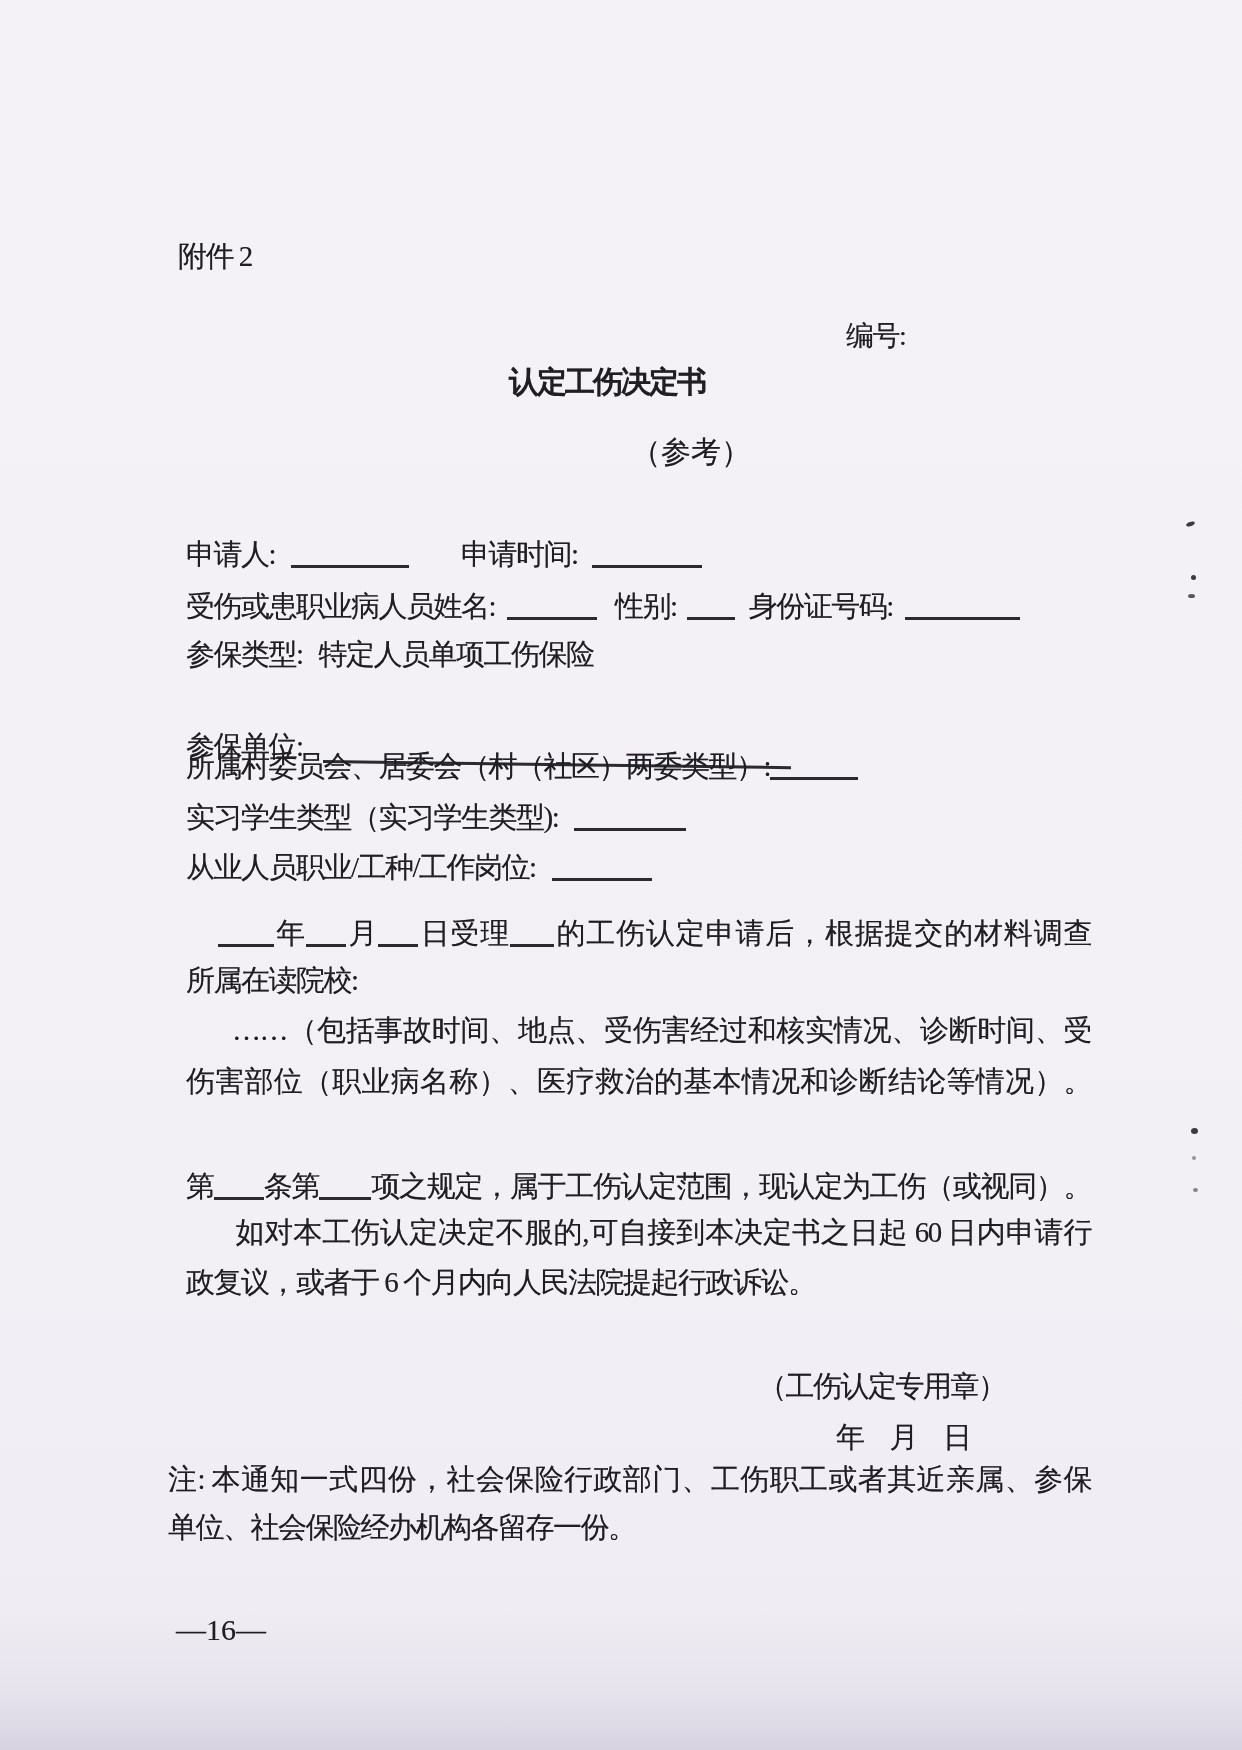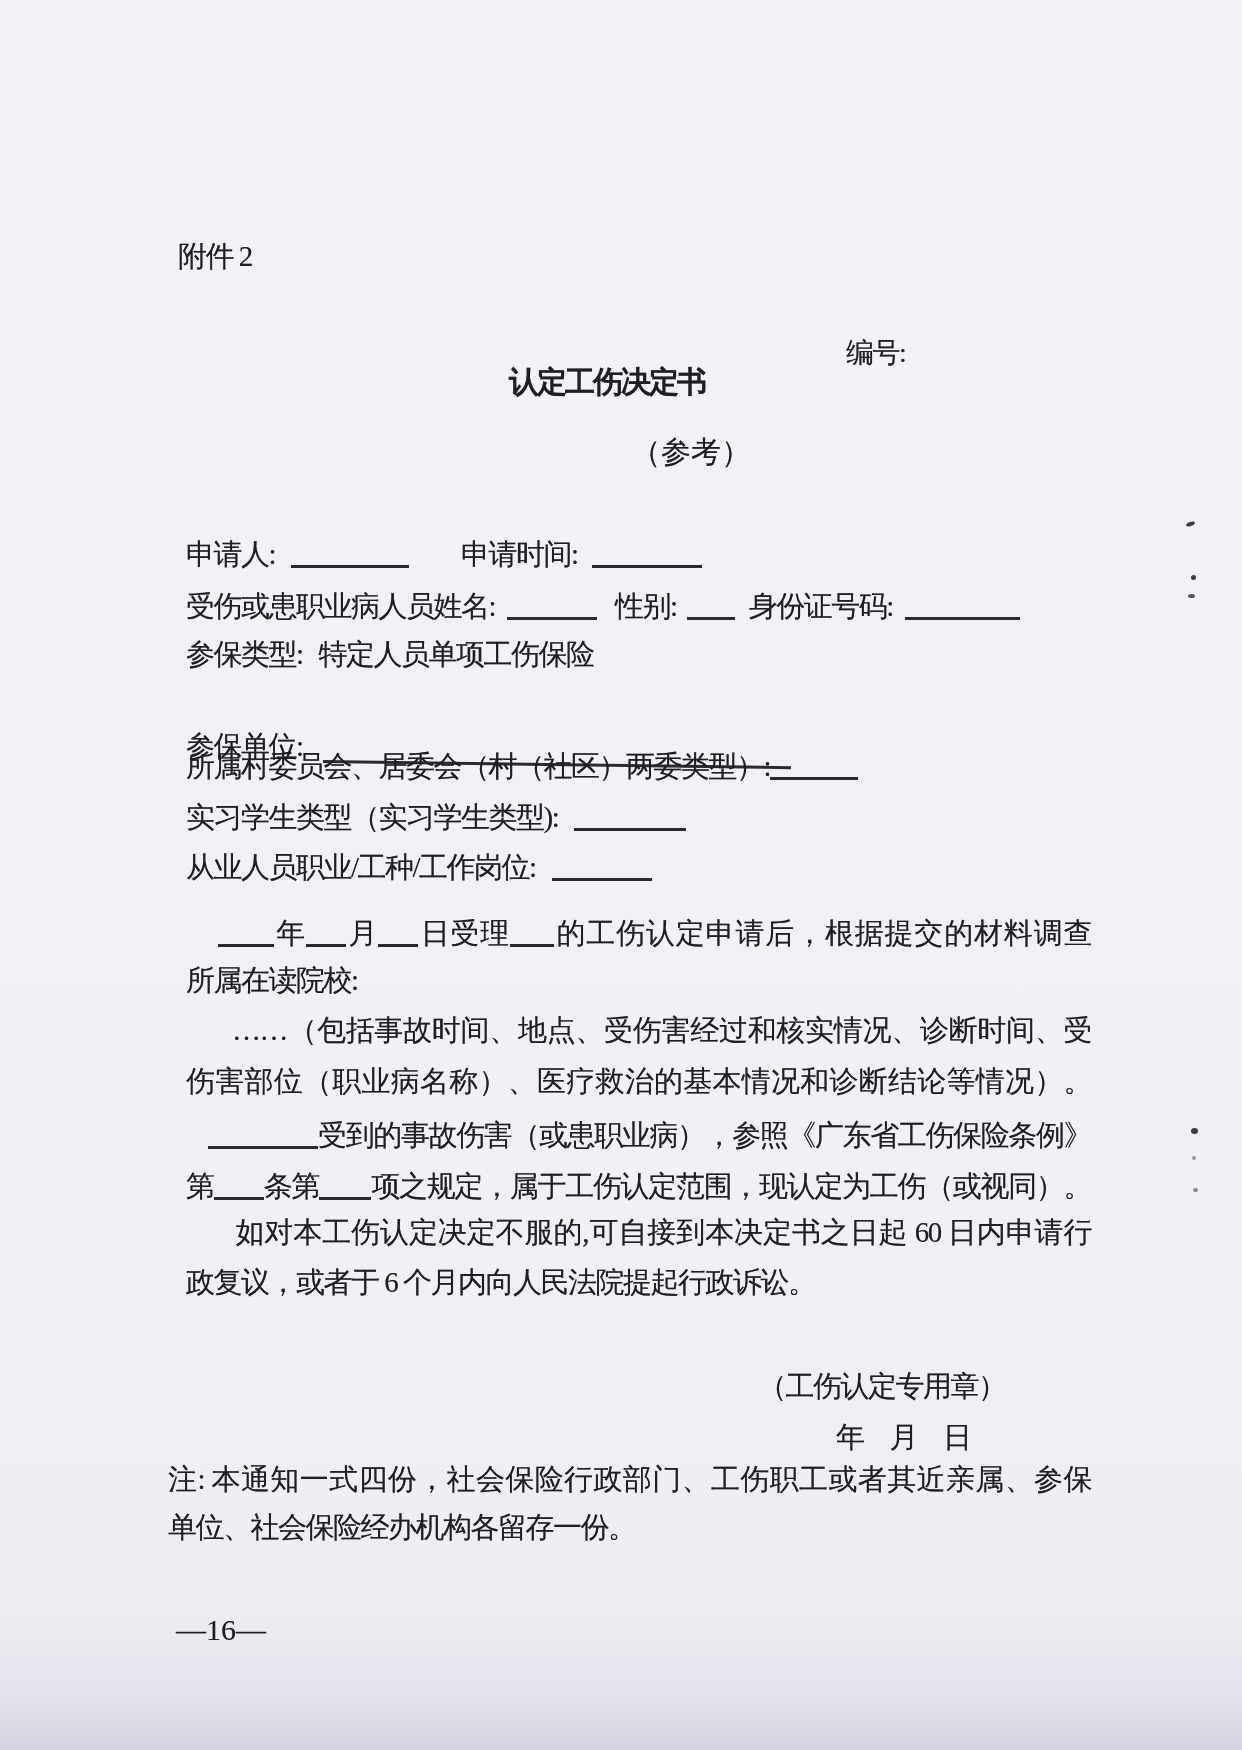--- a/index.html
+++ b/index.html
@@ -34,21 +34,21 @@
     border-bottom:3px solid #2a2a31;
     transform:translateY(4px);
   }
   .slant{
     transform:translateY(7px) rotate(0.75deg);
     transform-origin:0 100%;
   }
   .gap{display:inline-block;height:1px;}
   
   #attachment{left:178px;top:226px;margin-top:12px;}
-  #docnum{left:846px;top:335px;font-size:28px;}
+  #docnum{left:846px;top:318px;font-size:28px;}
   #title{left:509px;top:362px;font-size:30px;font-weight:bold;letter-spacing:-2px;}
   #subtitle{left:599px;top:432px;font-size:30px;letter-spacing:0;margin-left:32px;}
   
   #f1{top:532px;} #f2{top:584px;} #f3{top:636px;} #f4{top:724px;}
   #f5{top:744px;} #f6{top:795px;} #f7{top:845px;}
   #f1,#f2,#f3,#f4,#f5,#f6,#f7{left:186px;}
   
   #b1a{top:911px;} #b1b{top:962px;left:186px;}
   #b2a{top:1012px;} #b2b{top:1063px;}
   #b3a{top:1113px;} #b3b{top:1164px;}
@@ -85,21 +85,20 @@
   <div class="line" id="f3"><span>参保类型:</span><span class="gap" style="width: 16px;"></span><span>特定人员单项工伤保险</span></div>
   <div class="line" id="f4"><span>参保单位:</span><span class="gap" style="width: 20px;"></span><span class="blank slant" style="width: 468px;"></span></div>
   <div class="line" id="f5"><span>所属村委员会、居委会</span><span class="bd">（村（社区）两委类型）</span><span>:</span><span class="blank" style="width: 88px;"></span></div>
   <div class="line" id="f6"><span>实习学生类型（</span><span class="bd">实习学生类型</span><span>):</span><span class="gap" style="width: 16px;"></span><span class="blank" style="width: 112px;"></span></div>
   <div class="line" id="f7"><span>从业人员职业/工种/工作岗位:</span><span class="gap" style="width: 16px;"></span><span class="blank" style="width: 100px;"></span></div>
 
   <div class="jline" id="b1a"><span class="gap" style="width: 32px;"></span><span class="blank" style="width: 56px;"></span><span>年</span><span class="blank" style="width: 40px;"></span><span>月</span><span class="blank" style="width: 40px;"></span><span>日受理</span><span class="blank" style="width: 44px;"></span><span>的工伤认定申请后，根据提交的材料调查</span></div>
   <div class="line" id="b1b"><span>所属在读院校:</span></div>
   <div class="jline" id="b2a"><span class="gap" style="width: 46px;"></span><span>……（包括事故时间、地点、受伤害经过和核实情况、诊断时间、受</span></div>
   <div class="jline" id="b2b"><span>伤害部位（职业病名称）、医疗救治的基本情况和诊断结论等情况）。</span></div>
-  <div class="jline" id="b3a"><span class="gap" style="width: 22px;"></span><span class="blank" style="width: 110px;"></span><span>受到的事故伤害（或患职业病），参照《广东省工伤保险条例》</span></div>
   <div class="jline" id="b3b"><span>第</span><span class="blank" style="width: 50px;"></span><span>条第</span><span class="blank" style="width: 52px;"></span><span>项之规定，属于工伤认定范围，现认定为工伤（或视同）。</span></div>
   <div class="jline" id="b4a"><span class="gap" style="width: 48px;"></span><span>如对本工伤认定决定不服的,可自接到本决定书之日起 60 日内申请行</span></div>
   <div class="line" id="b4b"><span>政复议，或者于 6 个月内向人民法院提起行政诉讼。</span></div>
 
   <div class="line" id="stamp"><span>（工伤认定专用章）</span></div>
   <div class="line" id="dateline"><span>年</span><span class="gap" style="width: 26px;"></span><span>月</span><span class="gap" style="width: 26px;"></span><span>日</span></div>
 
   <div class="jline" id="n1"><span>注: 本通知一式四份，社会保险行政部门、工伤职工或者其近亲属、参保</span></div>
   <div class="line" id="n2"><span>单位、社会保险经办机构各留存一份。</span></div>
 

